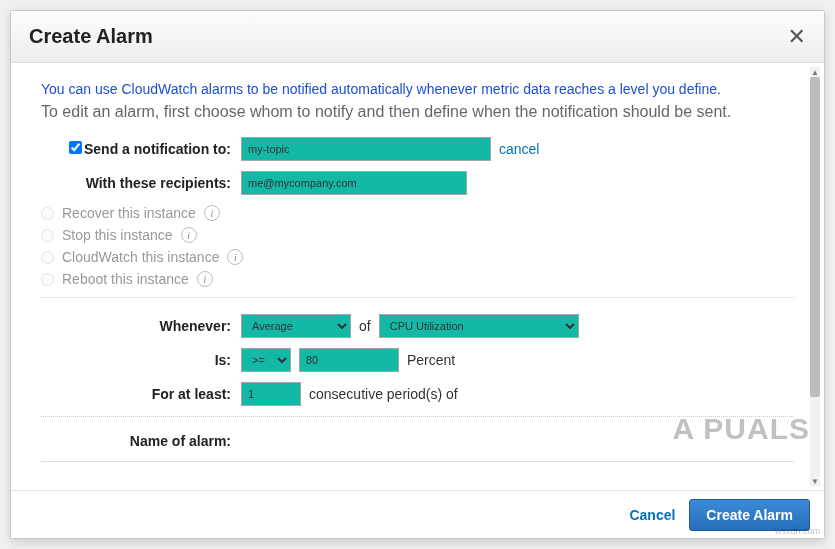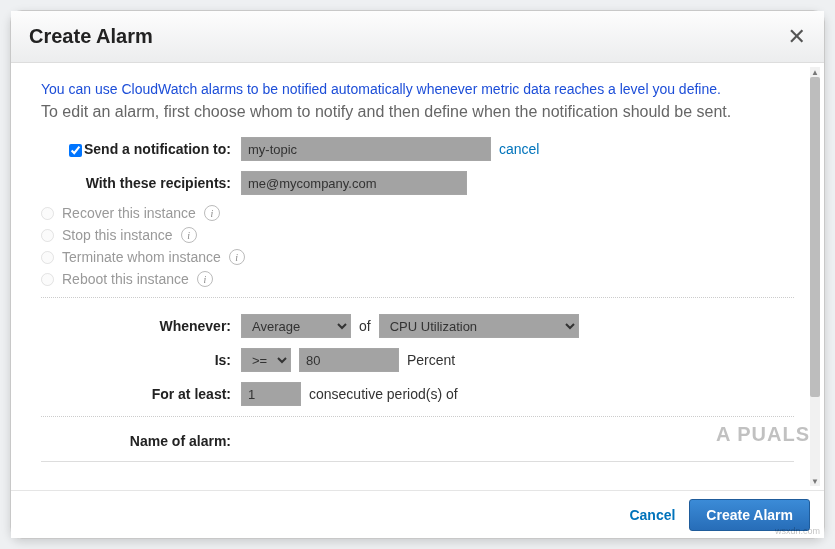--- a/index.html
+++ b/index.html
@@ -1,52 +1,52 @@
 <!DOCTYPE html>
 <html><head>
 <meta charset="utf-8">
 <style>
   * { box-sizing: border-box; margin: 0; padding: 0; }
   html, body { width: 835px; height: 549px; font-family: Arial, Helvetica, sans-serif; font-size: 13px; color: #333; background: #eef0f2; }
-  .dialog { position: relative; width: 815px; height: 529px; margin: 10px; background: #fff; border: 1px solid #c8c8c8; border-radius: 12px; box-shadow: 0 3px 10px rgba(0,0,0,0.15); display: flex; flex-direction: column; }
+  .dialog { position: relative; width: 815px; height: 529px; margin: 10px; background: #fff; border: 1px solid #c8c8c8; border-radius: 3px; box-shadow: 0 3px 10px rgba(0,0,0,0.15); display: flex; flex-direction: column; }
   .dialog-header { height: 52px; display: flex; align-items: center; justify-content: space-between; padding: 0 18px; background: linear-gradient(#fdfdfd, #ecedee); border-bottom: 1px solid #ddd; }
   .dialog-header h2 { font-size: 20px; font-weight: 700; color: #222; }
   .close-x { font-size: 22px; color: #555; cursor: pointer; }
   .dialog-body { position: relative; flex: 1; overflow: hidden; }
   .scroll-area { position: absolute; inset: 0; padding: 18px 30px 0 30px; }
   .scrollbar { position: absolute; top: 4px; right: 4px; bottom: 4px; width: 10px; background: #f1f1f1; }
   .scrollbar-thumb { position: absolute; top: 0; left: 0; width: 10px; height: 320px; background: #bdbdbd; border-radius: 2px; }
   .scrollbar-arrow { position: absolute; left: 0; width: 10px; height: 10px; display:flex; align-items:center; justify-content:center; font-size:8px; color:#777; }
   .intro { font-size: 14px; color: #1d4ed8; margin-bottom: 6px; }
   .sub-intro { font-size: 16px; color: #666; margin-bottom: 16px; }
   .form-row { display: flex; align-items: center; margin-bottom: 10px; }
-  .form-row .label { width: 200px; text-align: right; padding-right: 10px; font-size: 14px; font-weight: 700; color: #222; display: flex; align-items: flex-end; justify-content: flex-end; gap: 2px; }
+  .form-row .label { width: 200px; text-align: right; padding-right: 10px; font-size: 14px; font-weight: 700; color: #222; display: flex; align-items: flex-start; justify-content: flex-end; gap: 2px; }
   .form-row .controls { display: flex; align-items: center; gap: 8px; font-size: 14px; }
-  input[type="text"], select { background: #a3a3a3; border: 1px solid #a6a6a6; height: 24px; padding: 2px 6px; font-size: 13px; color: #333; }
+  input[type="text"], select { background: #14b8a6; border: 1px solid #a6a6a6; height: 24px; padding: 2px 6px; font-size: 11px; color: #333; }
   .txt-topic { width: 250px; }
   .txt-recipients { width: 226px; }
   .txt-threshold { width: 100px; }
   .txt-periods { width: 60px; }
   .txt-name { width: 250px; }
   .sel-stat { width: 110px; }
   .sel-metric { width: 200px; }
   .sel-op { width: 50px; }
   .sel-period { width: 100px; }
   a.link { color: #0073bb; text-decoration: none; cursor: pointer; }
   input[type="checkbox"] { width: 13px; height: 13px; }
   input[type="radio"] { width: 13px; height: 13px; }
   .action-item { display: flex; align-items: center; gap: 8px; color: #999; font-size: 14px; }
   .action-item input[type="radio"] { opacity: 0.6; }
   .info-icon { display: inline-flex; width: 16px; height: 16px; border: 1px solid #bbb; border-radius: 50%; align-items: center; justify-content: center; font-size: 10px; color: #888; font-style: italic; font-family: Georgia, serif; }
   .hr-dotted { border: none; border-top: 1px dotted #ccc; margin: 6px 0 16px 0; }
   .hr-solid  { border: none; border-top: 1px solid #ddd; margin-top: 12px; }
   .dialog-footer { height: 48px; border-top: 1px solid #e5e5e5; display: flex; align-items: center; justify-content: flex-end; padding: 0 14px; gap: 14px; background: #fff; }
   .btn-cancel { color: #0073bb; font-size: 14px; cursor: pointer; font-weight: 700; }
   .btn-primary { background: linear-gradient(#3b8bd7,#276db8); color: #fff; border: 1px solid #1f5c9b; padding: 7px 16px; border-radius: 3px; font-size: 14px; font-weight: 700; cursor: pointer; }
-  .watermark { position: absolute; right: 14px; bottom: 44px; font-size: 20px; font-weight: 800; color: rgba(100,100,100,0.4); pointer-events: none; font-family: Arial, sans-serif; letter-spacing: 1px; }
+  .watermark { position: absolute; right: 14px; bottom: 44px; font-size: 30px; font-weight: 800; color: rgba(100,100,100,0.4); pointer-events: none; font-family: Arial, sans-serif; letter-spacing: 1px; }
   .watermark2 { position:absolute; right:4px; bottom:2px; font-size:9px; color:rgba(0,0,0,0.25); pointer-events:none; }
 </style>
 </head>
 <body>
 
 <div class="dialog">
 
   <div class="dialog-header">
     <h2>Create Alarm</h2>
     <span class="close-x">✕</span>
@@ -85,21 +85,21 @@
             <span>Recover this instance</span>
             <span class="info-icon">i</span>
           </div>
           <div class="action-item">
             <input type="radio" name="act" disabled="" style="">
             <span>Stop this instance</span>
             <span class="info-icon">i</span>
           </div>
           <div class="action-item">
             <input type="radio" name="act" disabled="" style="">
-            <span>Terminate whom instance</span>
+            <span>CloudWatch this instance</span>
             <span class="info-icon">i</span>
           </div>
           <div class="action-item">
             <input type="radio" name="act" disabled="" style="">
             <span>Reboot this instance</span>
             <span class="info-icon">i</span>
           </div>
         </div>
       </div>
 

